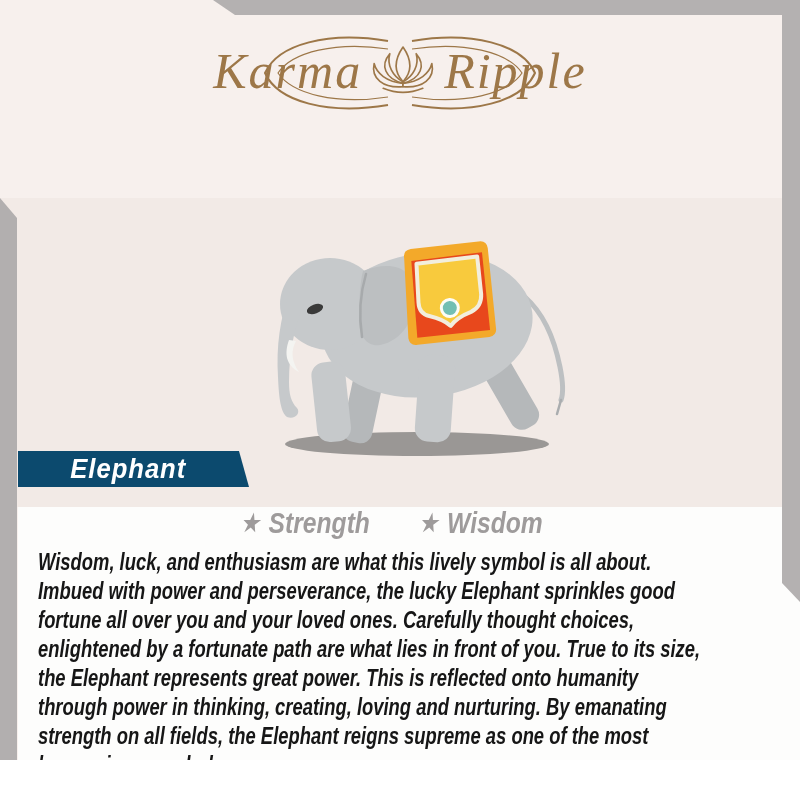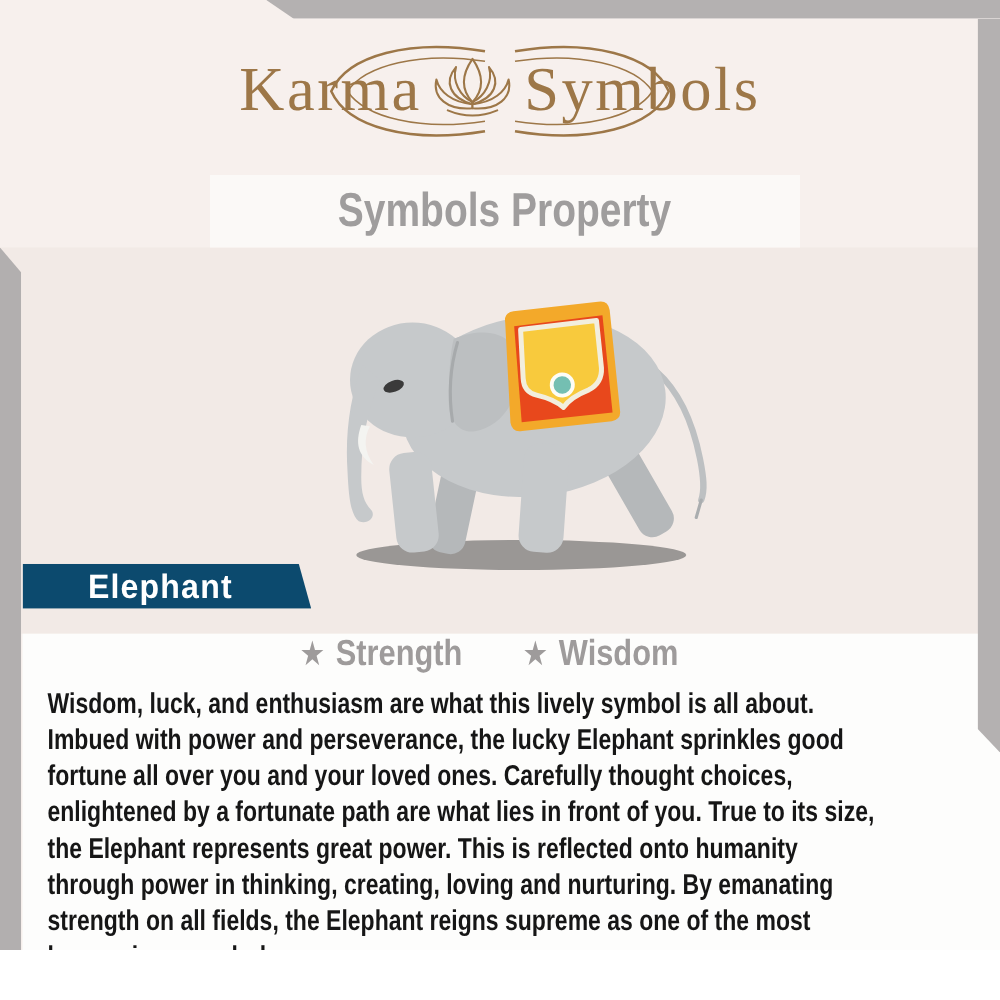--- a/index.html
+++ b/index.html
@@ -1,17 +1,17 @@
 <!DOCTYPE html>
 <html><head>
 <meta charset="utf-8">
 <style>
   html,body{margin:0;padding:0;}
   body{width:800px;height:800px;font-family:"Liberation Sans",sans-serif;}
-  .poster{position:relative;width:800px;height:760px;overflow:hidden;background:#f7f0ed;}
+  .poster{position:relative;width:800px;height:760px;overflow:hidden;background:#f7f0ed;font-style:italic;}
 
   
   .section-top{position:absolute;left:0;top:0;width:800px;height:198px;background:#f7f0ed;}
   .section-middle{position:absolute;left:0;top:198px;width:800px;height:309px;background:#f2eae6;}
   .section-bottom{position:absolute;left:0;top:783px;width:800px;height:17px;background:#f2eae6;}
   .panel{position:absolute;left:18px;top:507px;width:782px;height:275px;background:#fdfdfc;}
 
   
   .band-top{position:absolute;left:0;top:0;width:800px;height:15px;background:#b4b1b1;
     clip-path:polygon(213px 0,800px 0,800px 15px,235px 15px);}
@@ -73,21 +73,21 @@
       <svg class="lotus" width="66" height="58" viewBox="0 0 80 70">
         <g stroke="#9d7748" stroke-width="2" fill="#f7f0ed" stroke-linejoin="round" stroke-linecap="round">
           <path d="M40,50 C20,48 8,38 5,26 C1,44 16,56 40,54 Z"></path>
           <path d="M40,50 C60,48 72,38 75,26 C79,44 64,56 40,54 Z"></path>
           <path d="M40,48 C28,42 20,28 24,14 C12,28 18,44 40,50 Z"></path>
           <path d="M40,48 C52,42 60,28 56,14 C68,28 62,44 40,50 Z"></path>
           <path d="M40,6 C31,19 27,34 40,48 C53,34 49,19 40,6 Z"></path>
         </g>
         <path d="M16,56 Q40,66 64,56" fill="none" stroke="#9d7748" stroke-width="2" stroke-linecap="round"></path>
       </svg>
-      <span class="logo-word">Symbols</span>
+      <span class="logo-word">Ripple</span>
     </div>
   </div>
 
   <div class="section-middle"></div>
 
   <svg class="eleph" width="340" height="240" viewBox="0 0 340 240">
 
     <ellipse cx="175" cy="222" rx="132" ry="12" fill="#9a9795"></ellipse>
 
     <rect x="113" y="150" width="30" height="72" rx="12" fill="#b5b8ba" transform="rotate(12 128 150)"></rect>
@@ -137,23 +137,20 @@
 
   <div class="desc">Wisdom, luck, and enthusiasm are what this lively symbol is all about.
 Imbued with power and perseverance, the lucky Elephant sprinkles good
 fortune all over you and your loved ones. Carefully thought choices,
 enlightened by a fortunate path are what lies in front of you. True to its size,
 the Elephant represents great power. This is reflected onto humanity
 through power in thinking, creating, loving and nurturing. By emanating
 strength on all fields, the Elephant reigns supreme as one of the most
 harmonious symbols.</div>
 
-  <div class="title-banner">
-    <span class="title-text">Symbols Property</span>
-  </div>
 
   <div class="name-ribbon">
     <span class="name-text">Elephant</span>
   </div>
 
   <div class="band-top"></div>
   <div class="band-bottom"></div>
   <div class="strip-left"></div>
   <div class="strip-right"></div>
 

